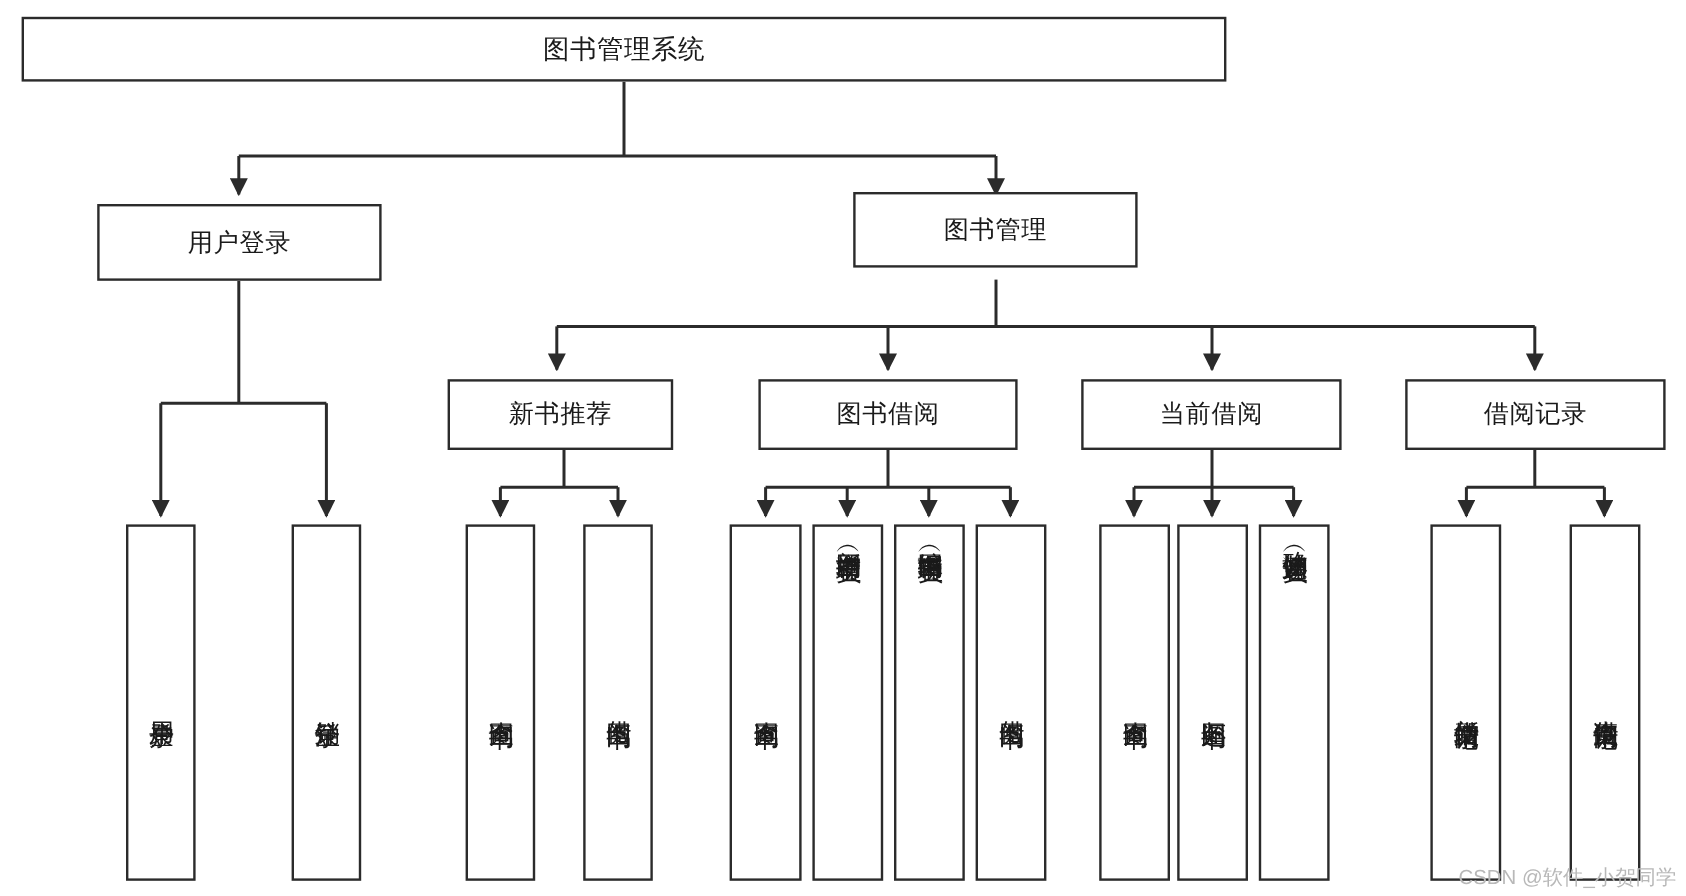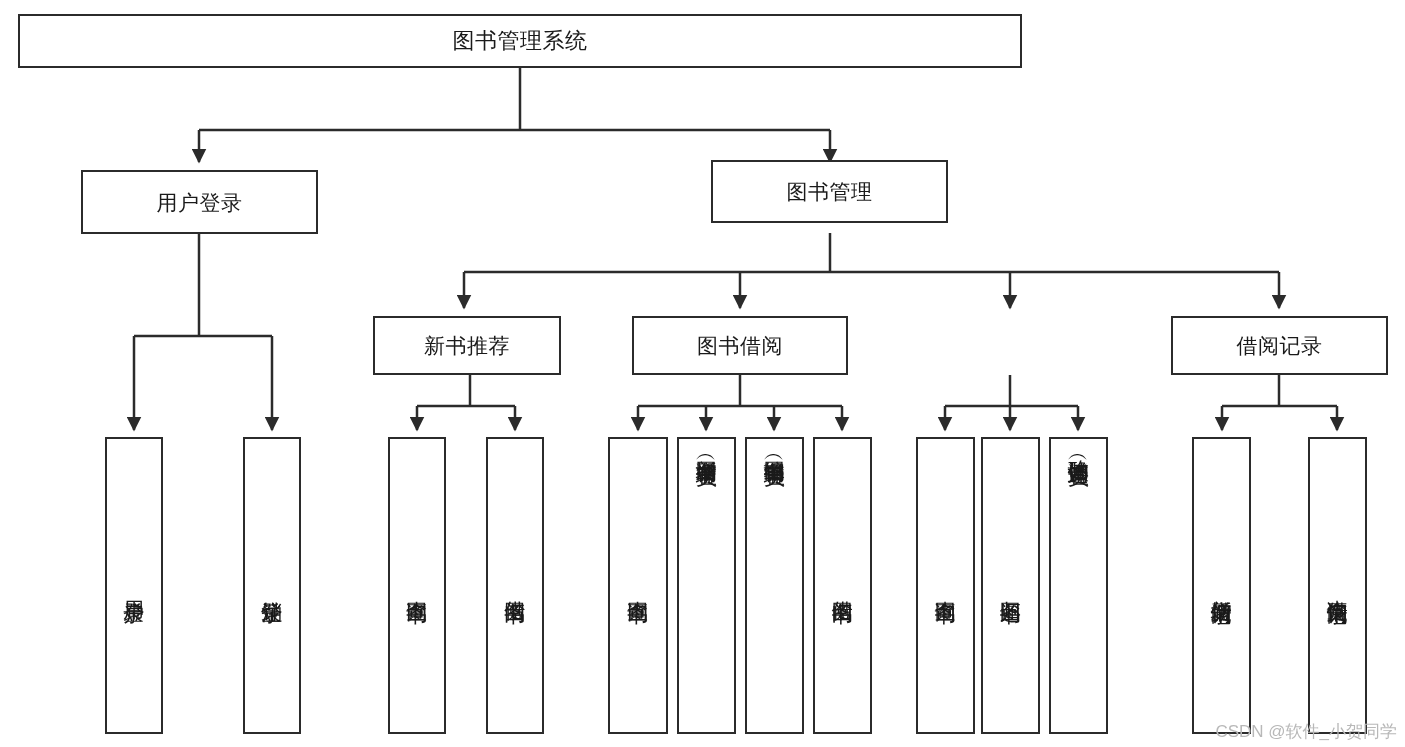--- a/index.html
+++ b/index.html
@@ -134,20 +134,23 @@
   <div class="node-box" style="left:711px; top:160px; width:237px; height:63px;">
     <span class="node-label-h">图书管理</span>
   </div>
 
   <div class="node-box" style="left:362px; top:316px; width:188px; height:59px;margin-left:11px;">
     <span class="node-label-h">新书推荐</span>
   </div>
   <div class="node-box" style="left:632px; top:316px; width:216px; height:59px;">
     <span class="node-label-h">图书借阅</span>
   </div>
+  <div class="node-box" style="left:901px; top:316px; width:217px; height:59px;">
+    <span class="node-label-h">当前借阅</span>
+  </div>
   <div class="node-box" style="left:1171px; top:316px; width:217px; height:59px;text-align:right;">
     <span class="node-label-h">借阅记录</span>
   </div>
 
   <div class="node-box vertical" style="left:105px; top:437px; width:58px; height:297px;">
     <span class="node-label-v">用户登录</span>
   </div>
   <div class="node-box vertical" style="left:243px; top:437px; width:58px; height:297px;">
     <span class="node-label-v">注销登录</span>
   </div>

